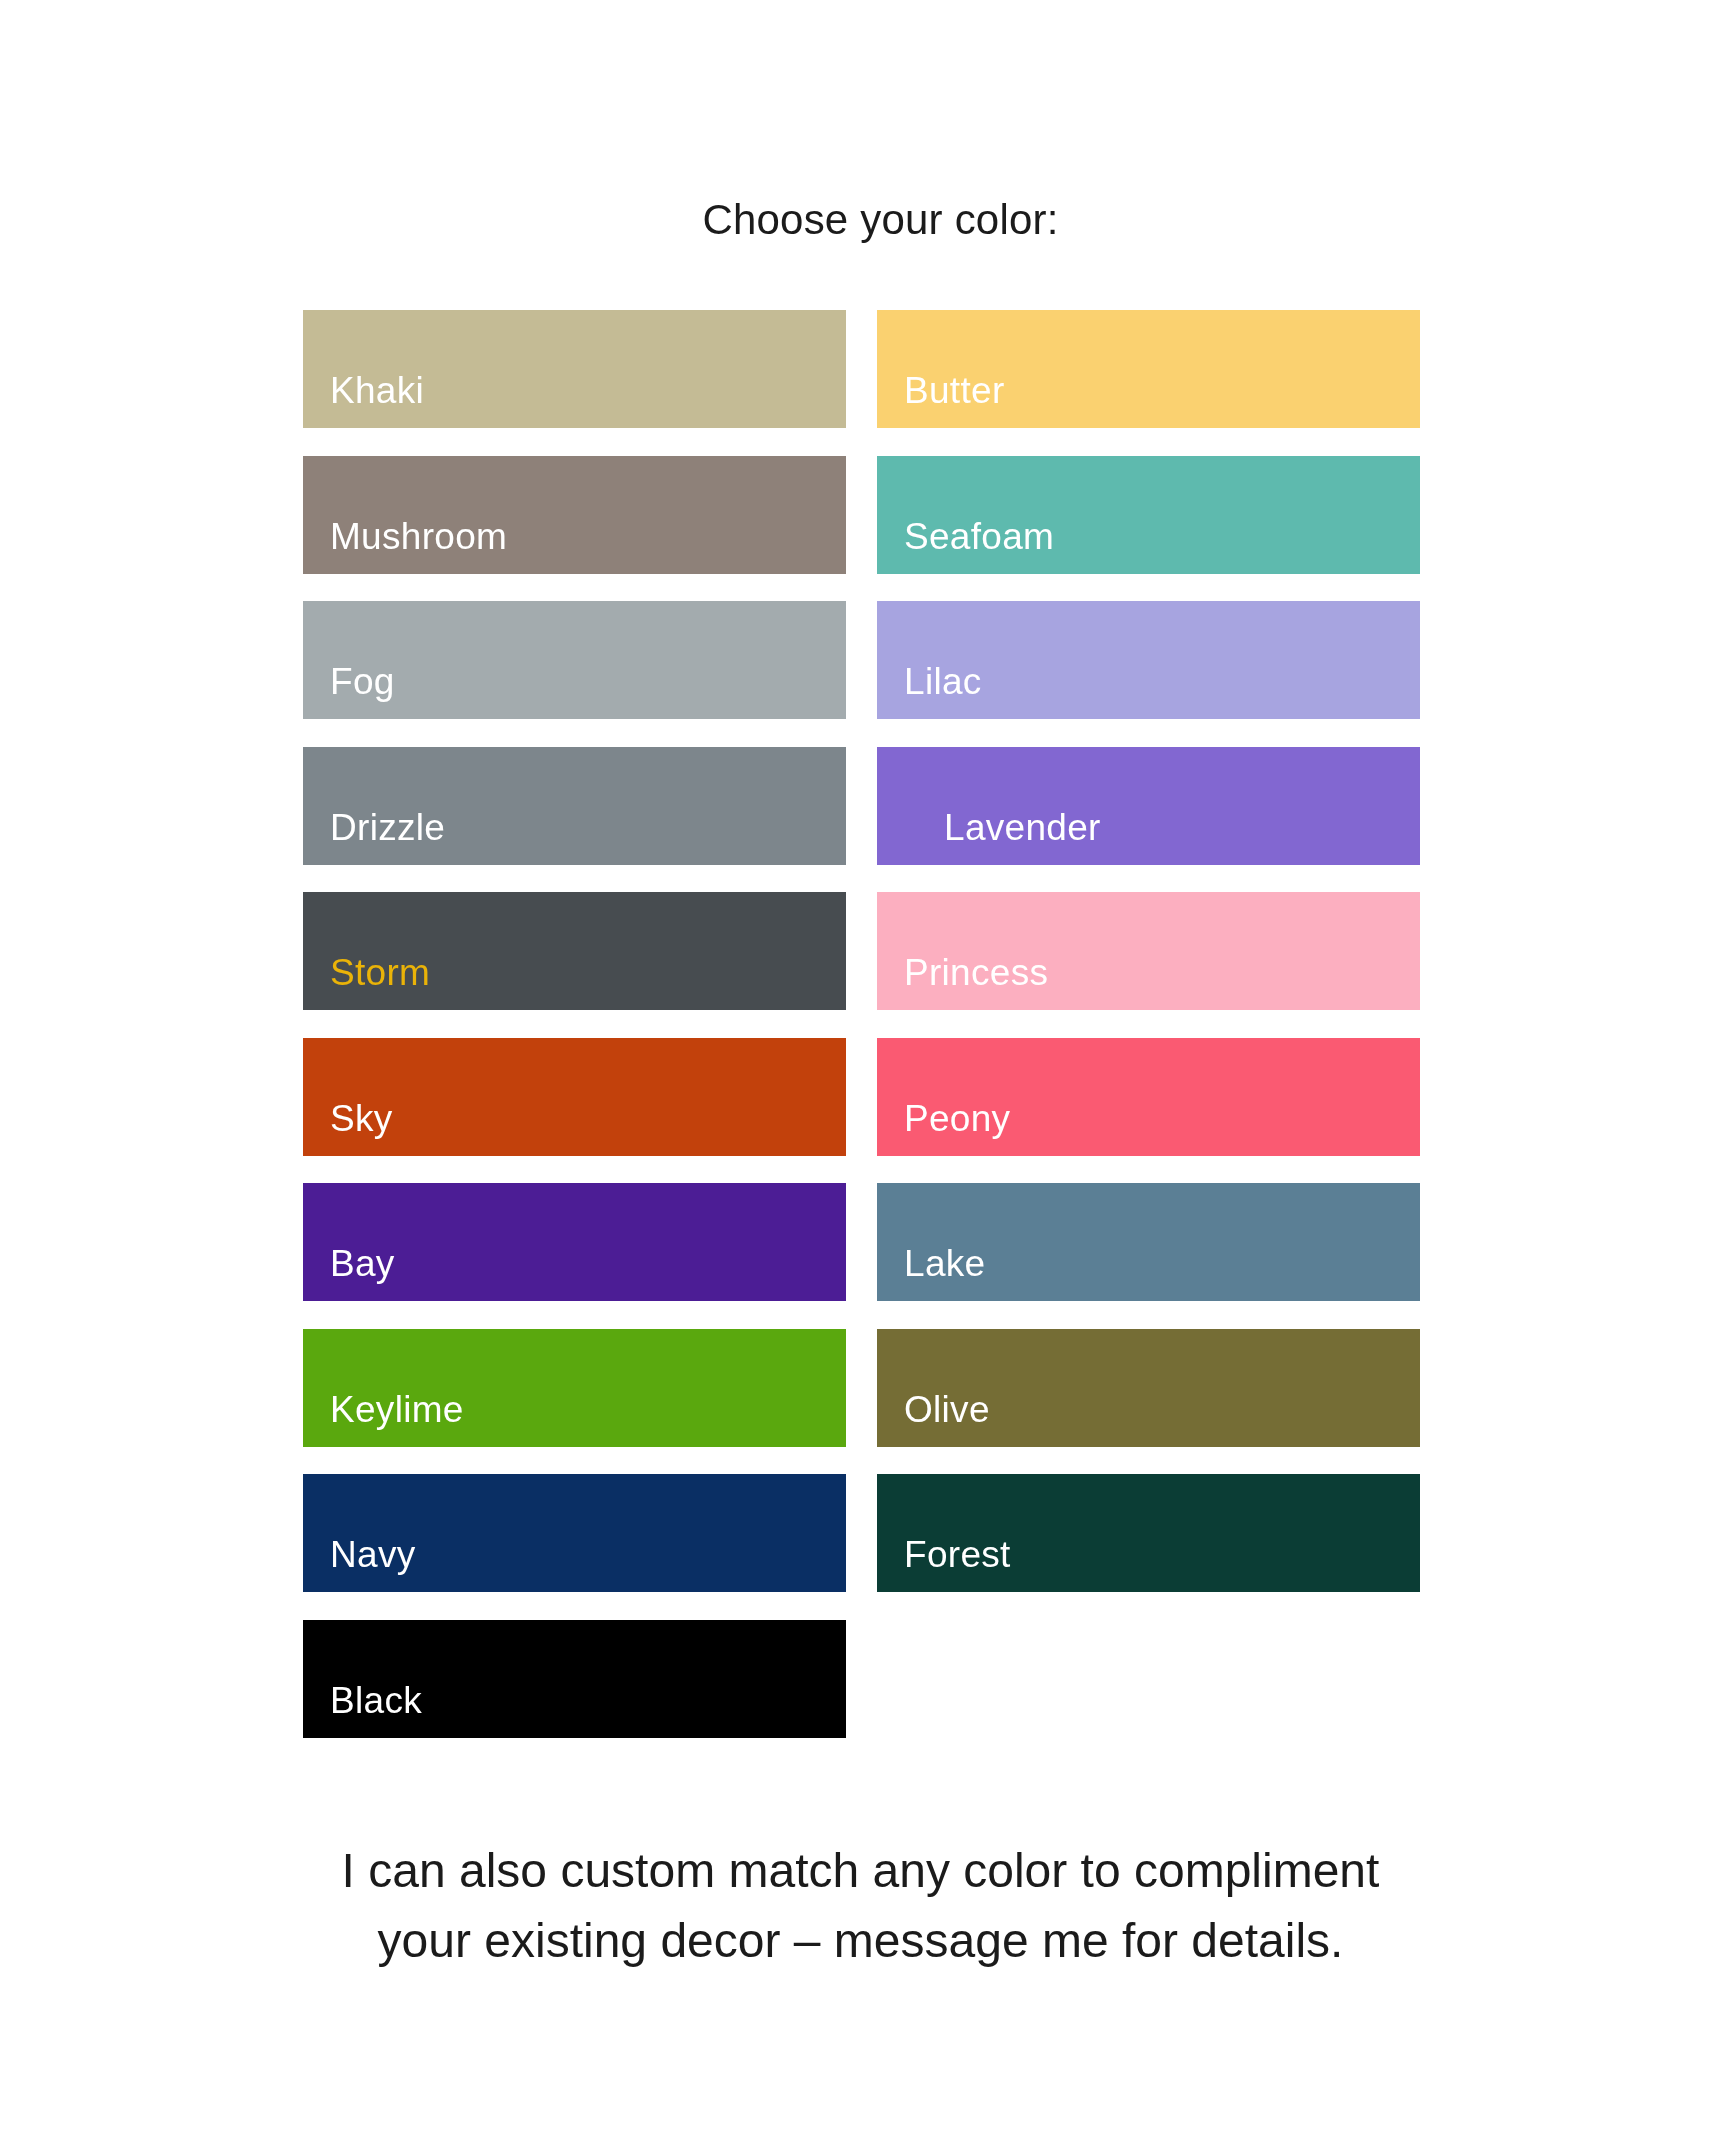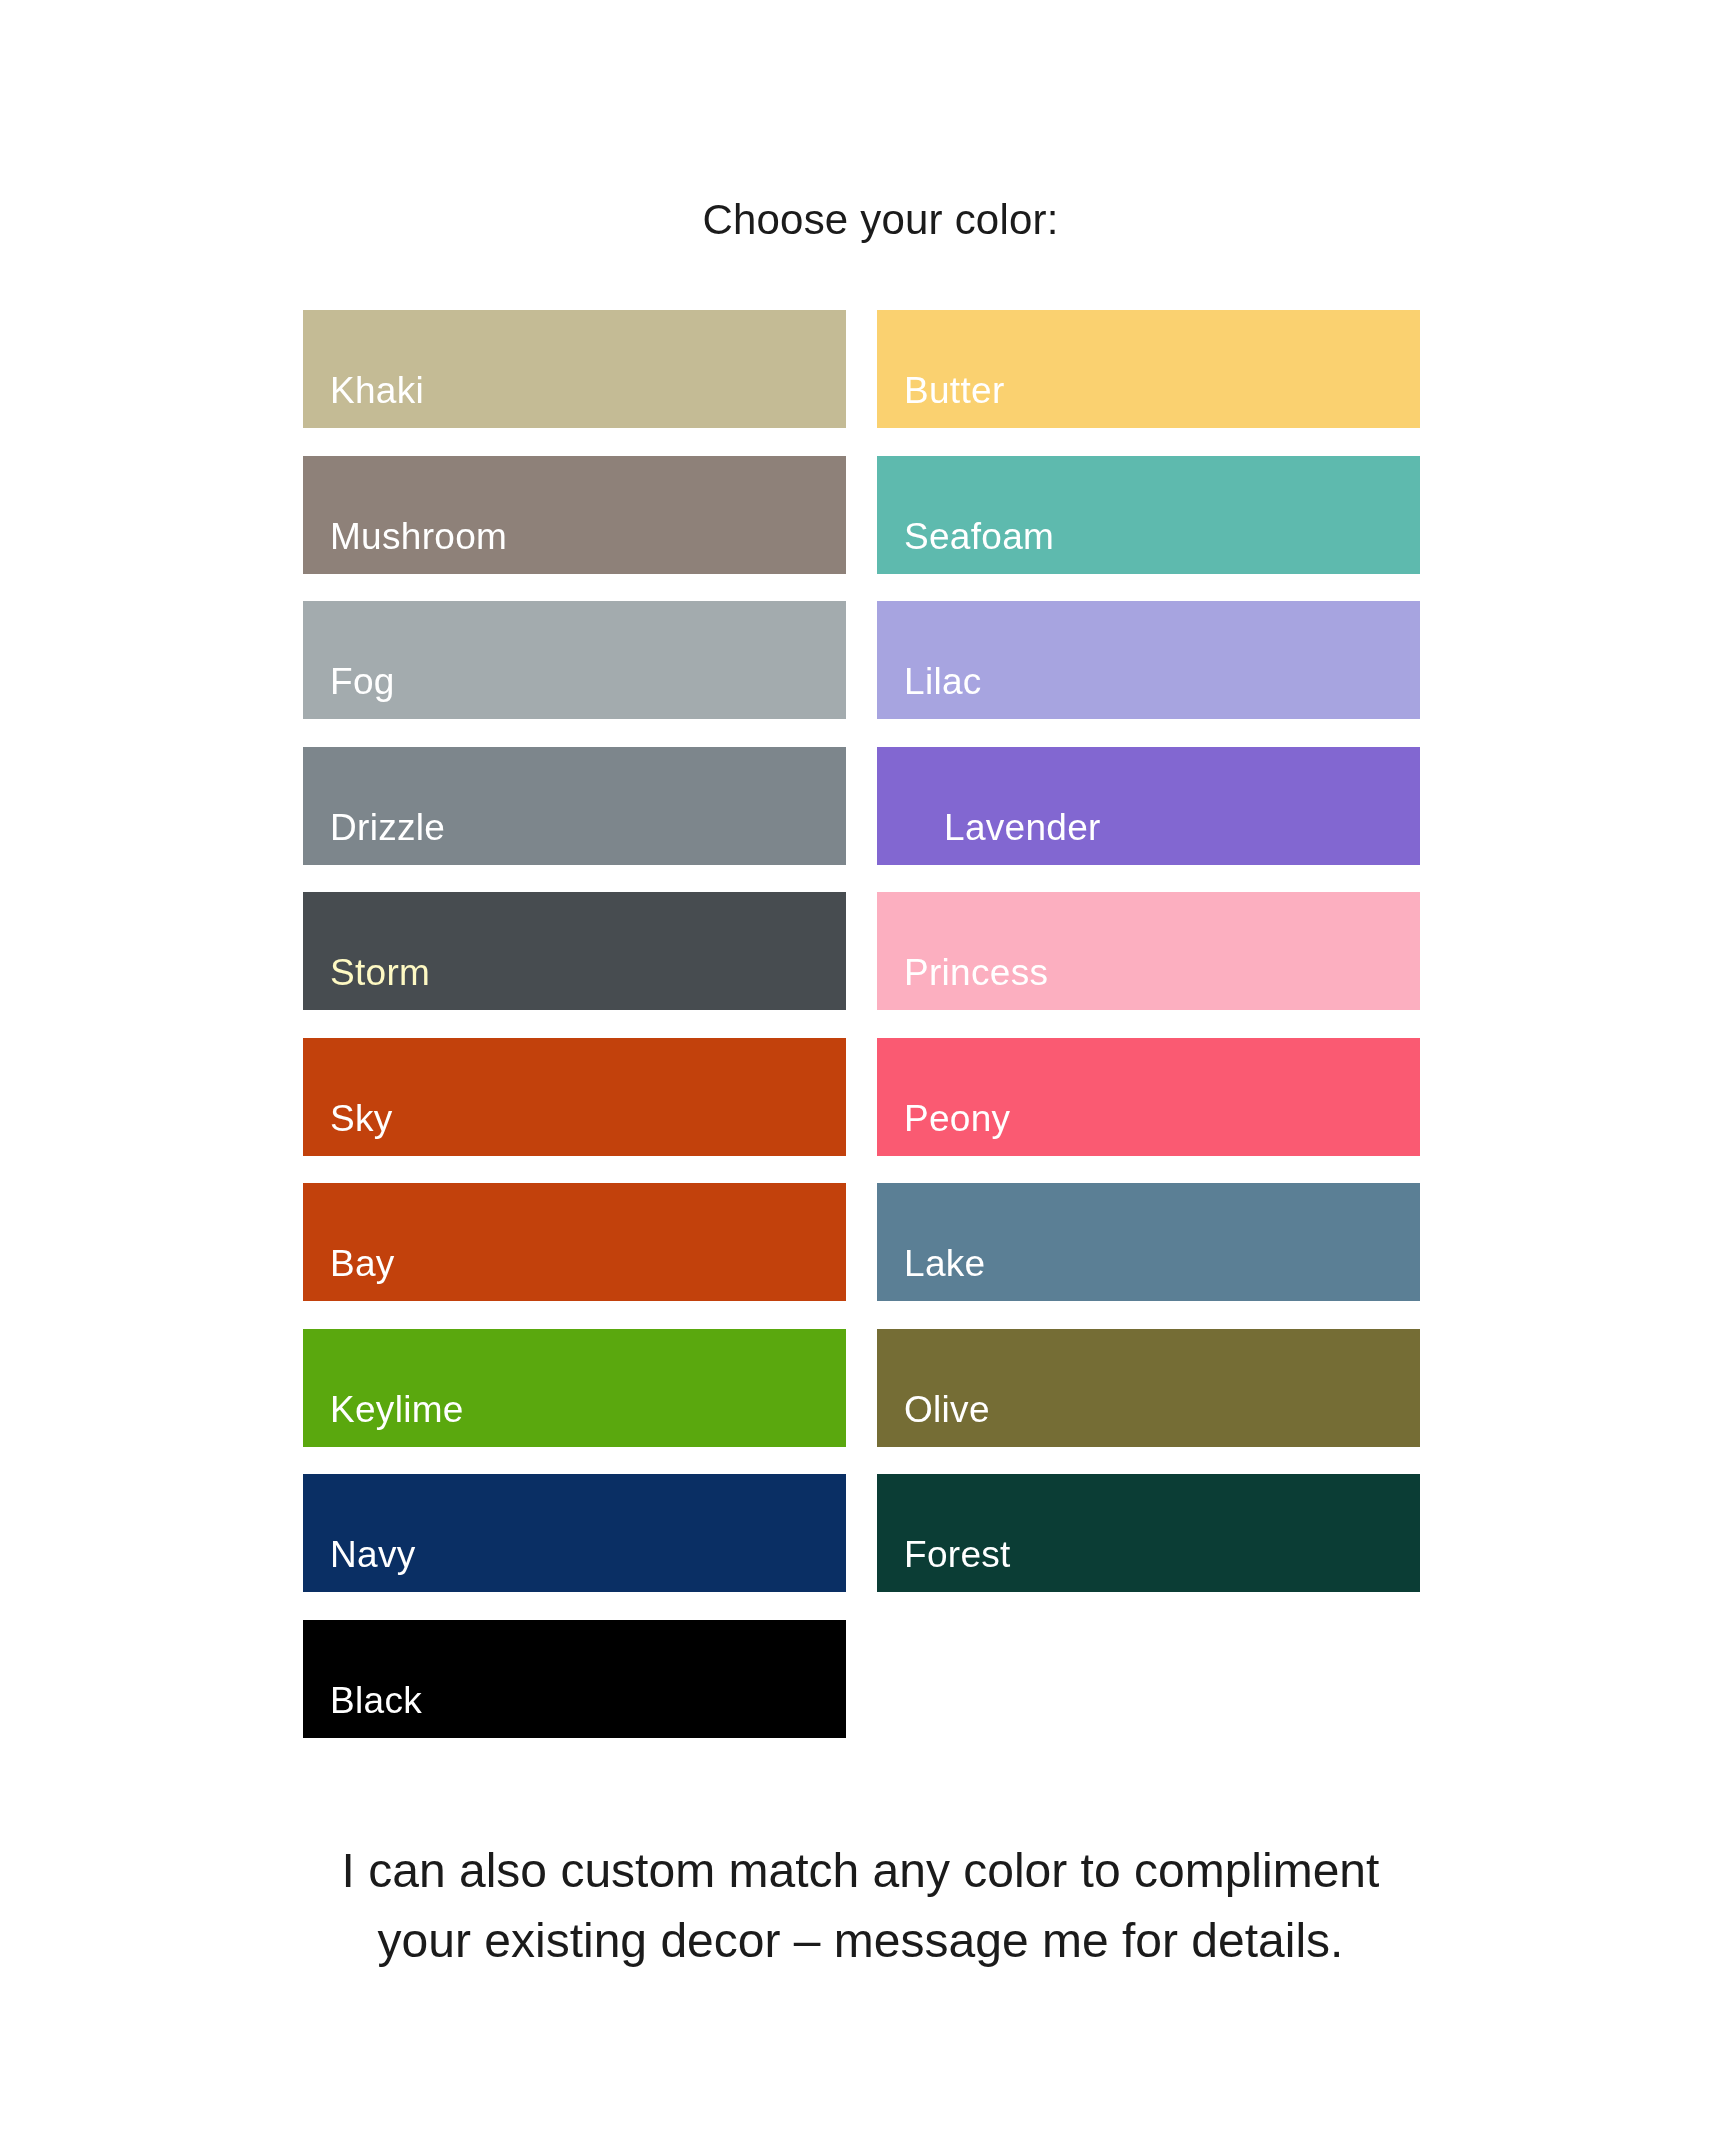--- a/index.html
+++ b/index.html
@@ -111,32 +111,32 @@
       <div class="swatch" title="Lilac" style="background: rgb(167, 164, 224);">
         <span class="swatch-label" style="color: rgb(255, 255, 255);">Lilac</span>
       </div>
       <div class="swatch" title="Drizzle" style="background: rgb(125, 134, 140);">
         <span class="swatch-label" style="color: rgb(255, 255, 255);">Drizzle</span>
       </div>
       <div class="swatch" title="Lavender" style="background: rgb(130, 103, 209);">
         <span class="swatch-label" style="color: rgb(255, 255, 255); margin-left: 40px;">Lavender</span>
       </div>
       <div class="swatch" title="Storm" style="background: rgb(71, 76, 80);">
-        <span class="swatch-label" style="color: #fef9c3;">Storm</span>
+        <span class="swatch-label" style="color: #eab308;">Storm</span>
       </div>
       <div class="swatch" title="Princess" style="background: rgb(252, 175, 192);">
         <span class="swatch-label" style="color: rgb(255, 255, 255);">Princess</span>
       </div>
       <div class="swatch" title="Sky" style="background: #c2410c;">
         <span class="swatch-label" style="color: rgb(255, 255, 255);">Sky</span>
       </div>
       <div class="swatch" title="Peony" style="background: rgb(250, 90, 114); text-decoration: underline;">
         <span class="swatch-label" style="color: rgb(255, 255, 255);">Peony</span>
       </div>
-      <div class="swatch" title="Bay" style="background: #c2410c; text-align: center;">
+      <div class="swatch" title="Bay" style="background: #4c1d95; text-align: center;">
         <span class="swatch-label" style="color: rgb(255, 255, 255);">Bay</span>
       </div>
       <div class="swatch" title="Lake" style="background: rgb(91, 127, 149);">
         <span class="swatch-label" style="color: rgb(255, 255, 255);">Lake</span>
       </div>
       <div class="swatch" title="Keylime" style="background: rgb(90, 168, 14);">
         <span class="swatch-label" style="color: rgb(255, 255, 255);">Keylime</span>
       </div>
       <div class="swatch" title="Olive" style="background: rgb(117, 109, 53);">
         <span class="swatch-label" style="color: rgb(255, 255, 255);">Olive</span>

